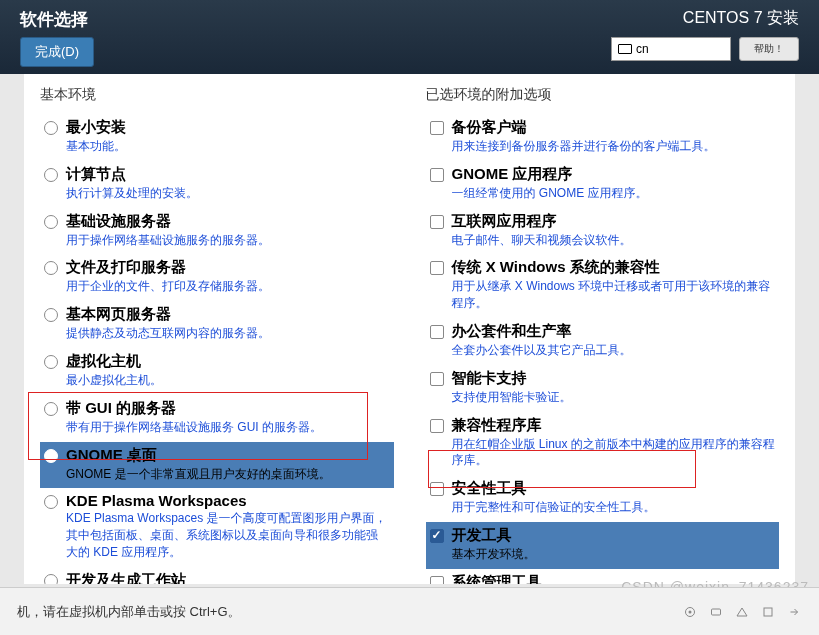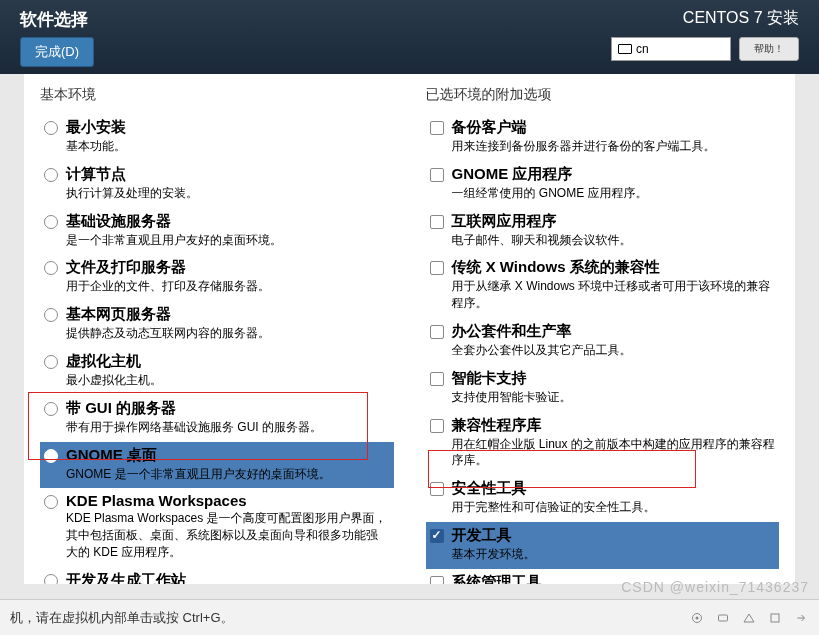--- a/index.html
+++ b/index.html
@@ -17,29 +17,29 @@
 .column { flex: 1; padding: 12px 16px 0 16px; overflow-y: auto; position: relative; }
 .col-title { font-size: 14px; font-weight: normal; color: #333; margin-bottom: 10px; }
 .item { display: flex; align-items: flex-start; padding: 4px 4px 6px 4px; }
 .radio { width: 14px; height: 14px; border: 1px solid #888; border-radius: 50%; margin-top: 3px; margin-right: 8px; flex-shrink: 0; background: #fff; position: relative; }
 .radio.checked::after { content:""; position:absolute; left:2px; top:2px; width:8px; height:8px; background:#2a5a95; border-radius:50%; }
 .checkbox { width: 14px; height: 14px; border: 1px solid #888; border-radius: 2px; margin-top: 3px; margin-right: 8px; flex-shrink: 0; background: #fff; position: relative; }
 .checkbox.checked { background: #2a5a95; border-color: #2a5a95; }
 .checkbox.checked::after { content:"✓"; color:#fff; position:absolute; left:1px; top:-2px; font-size:12px; font-weight:bold; }
 .item-text { flex: 1; }
 .item-title { font-weight: bold; color: #000; font-size: 15px; }
-.item-desc { font-size: 12px; color: #000000; margin-top: 1px; line-height: 1.4; }
+.item-desc { font-size: 12px; color: #1d4ed8; margin-top: 1px; line-height: 1.4; }
 .item.selected { background: #4a7db5; color: #fff; }
 .item.selected .item-title, .item.selected .item-desc { color: #000000; }
 .item.selected .radio { border-color: #fff; }
 .item.selected .radio.checked::after { background: #fff; }
 .redbox { position: absolute; border: 1.5px solid #d22; pointer-events: none; }
 .redbox1 { left: 28px; top: 392px; width: 340px; height: 68px; }
 .redbox2 { left: 428px; top: 450px; width: 268px; height: 38px; }
-.footer { position: absolute; bottom: 0; left: 0; right: 0; height: 36px; border-top: 1px solid #ccc; background: #f2f2f2; display: flex; align-items: center; padding: 0 10px; justify-content: space-between; font-size: 13px; color: #333; }
+.footer { position: absolute; bottom: 0; left: 0; right: 0; height: 48px; border-top: 1px solid #ccc; background: #f2f2f2; display: flex; align-items: center; padding: 0 17px; justify-content: space-between; font-size: 13px; color: #333; }
 .tray { display: flex; gap: 10px; align-items: center; color: #888; }
 .tray-icon { width: 16px; height: 12px; display: inline-block; }
 .watermark { position: absolute; right: 10px; bottom: 40px; color: #bbb; font-size: 14px; letter-spacing: 1px; }
 .column::-webkit-scrollbar { width: 10px; }
 .column::-webkit-scrollbar-thumb { background: #ccc; border-radius: 5px; }
 </style>
 </head>
 <body>
 
 <div class="topbar">
@@ -72,21 +72,21 @@
         <span class="radio"></span>
         <div class="item-text">
           <div class="item-title">计算节点</div>
           <div class="item-desc">执行计算及处理的安装。</div>
         </div>
       </div>
       <div class="item">
         <span class="radio"></span>
         <div class="item-text">
           <div class="item-title">基础设施服务器</div>
-          <div class="item-desc">是一个非常直观且用户友好的桌面环境。</div>
+          <div class="item-desc">用于操作网络基础设施服务的服务器。</div>
         </div>
       </div>
       <div class="item">
         <span class="radio"></span>
         <div class="item-text">
           <div class="item-title">文件及打印服务器</div>
           <div class="item-desc">用于企业的文件、打印及存储服务器。</div>
         </div>
       </div>
       <div class="item">

